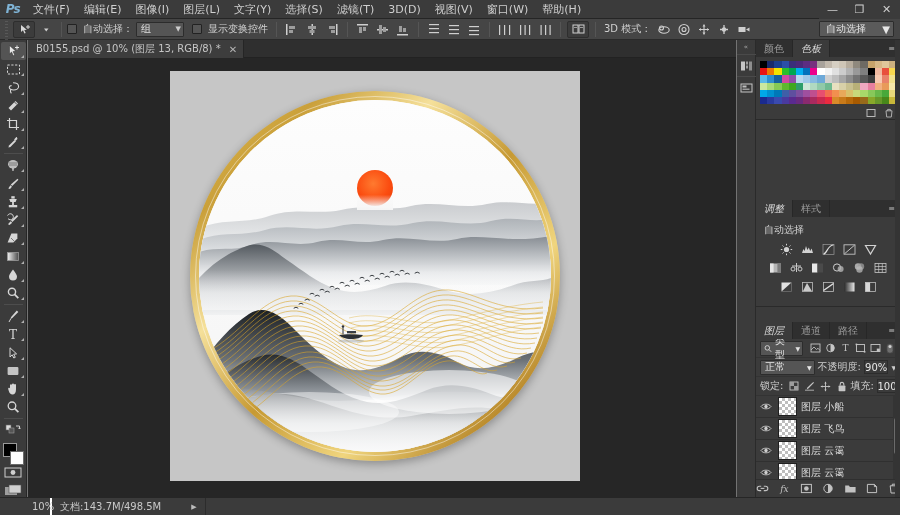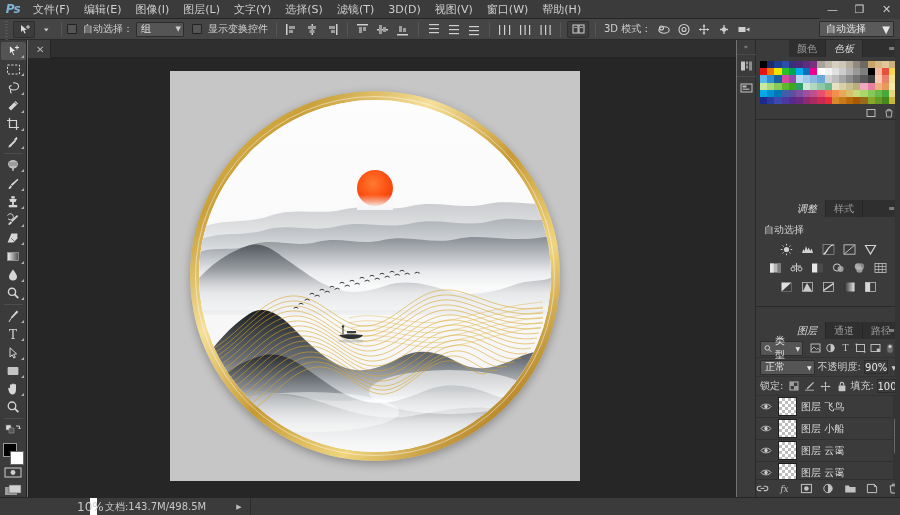--- a/index.html
+++ b/index.html
@@ -151,22 +151,22 @@
     background: linear-gradient(to bottom, rgba(251,76,16,0) 62%, rgba(247,247,247,.95) 92%);
   }
   .art-svg { position: absolute; inset: 0; width: 100%; height: 100%; }
 
   
   .statusbar {
     position: absolute; left: 0; bottom: 0; width: 900px; height: 18px;
     background: #3b3b3b; border-top: 1px solid #262626; display: flex; align-items: center;
   }
   .st-zoom {
-    width: 52px; height: 18px; line-height: 18px; font-size: 12px; color: #c9c9c9;
-    padding-left: 32px; border-right: 7px solid #ffffff; margin-left: 45px;
+    width: 52px; height: 18px; line-height: 18px; font-size: 10px; color: #c9c9c9;
+    padding-left: 32px; border-right: 2px solid #ffffff;
   }
   .st-doc {
     height: 18px; line-height: 18px; font-size: 10px; color: #c9c9c9;
     padding: 0 8px; border-right: 1px solid #2c2c2c; display: flex; align-items: center; gap: 30px;
   }
   .st-arrow { font-size: 7px; color: #bbb; }
 
   
   .icon-dock {
     position: absolute; left: 737px; top: 40px; width: 19px; height: 457px;
@@ -177,21 +177,21 @@
   .dock-icon {
     width: 19px; height: 22px; display: flex; align-items: center; justify-content: center;
     border-top: 1px solid #4a4a4a;
   }
   .right-dock {
     position: absolute; left: 756px; top: 40px; width: 144px; height: 457px;
     background: #3b3b3b;
   }
   .panel { background: #3b3b3b; border-bottom: 1px solid #2a2a2a; }
   .panel-tabs {
-    display: flex; height: 17px; background: #2f2f2f; align-items: stretch; position: relative; margin-left: 33px;
+    display: flex; height: 17px; background: #2f2f2f; align-items: stretch; position: relative;
   }
   .ptab {
     padding: 0 8px; height: 17px; line-height: 17px; font-size: 10px; color: #9d9d9d;
     border-right: 1px solid #272727;
   }
   .ptab.active { background: #3b3b3b; color: #dcdcdc; font-style: italic; }
   .pmenu {
     position: absolute; right: 3px; top: 3px; width: 11px; height: 11px;
     display: flex; align-items: center; justify-content: center; font-size: 8px; color: #bdbdbd;
   }
@@ -449,20 +449,21 @@
     </div>
 
     <div class="ws-select">
       <span>自动选择</span>
       <span class="arr">▼</span>
     </div>
   </div>
 
   <div class="tabbar">
     <div class="doc-tab">
+      <span>B0155.psd @ 10% (图层 13, RGB/8) *</span>
       <span class="x">✕</span>
     </div>
   </div>
 
   <div class="toolbar">
     <div class="tool active">
       <svg width="14" height="14" viewBox="0 0 14 14">
           <path d="M3.5 1.5 L3.5 10 L5.6 8 L7.2 11.8 L8.7 11.1 L7.1 7.5 L9.9 7.2 Z" fill="#e8e8e8" stroke="#2b2b2b" stroke-width=".5"></path>
           <path d="M11 1.5 L11 5.5 M9 3.5 L13 3.5" stroke="#e8e8e8" stroke-width="1"></path>
         </svg>
@@ -1164,31 +1165,31 @@
 
       <div class="layer-list" id="layer-list">
         <div class="layer-row">
             <div class="eye">
               <svg width="12" height="9" viewBox="0 0 12 9">
                 <path d="M1 4.5 C3 1.4 9 1.4 11 4.5 C9 7.6 3 7.6 1 4.5 Z" fill="none" stroke="#cfcfcf" stroke-width=".9"></path>
                 <circle cx="6" cy="4.5" r="1.7" fill="#cfcfcf"></circle>
               </svg>
             </div>
             <div class="thumb"></div>
-            <div class="layer-name">图层 飞鸟</div>
+            <div class="layer-name">图层 小船</div>
           </div>
           <div class="layer-row">
             <div class="eye">
               <svg width="12" height="9" viewBox="0 0 12 9">
                 <path d="M1 4.5 C3 1.4 9 1.4 11 4.5 C9 7.6 3 7.6 1 4.5 Z" fill="none" stroke="#cfcfcf" stroke-width=".9"></path>
                 <circle cx="6" cy="4.5" r="1.7" fill="#cfcfcf"></circle>
               </svg>
             </div>
             <div class="thumb"></div>
-            <div class="layer-name">图层 小船</div>
+            <div class="layer-name">图层 飞鸟</div>
           </div>
           <div class="layer-row">
             <div class="eye">
               <svg width="12" height="9" viewBox="0 0 12 9">
                 <path d="M1 4.5 C3 1.4 9 1.4 11 4.5 C9 7.6 3 7.6 1 4.5 Z" fill="none" stroke="#cfcfcf" stroke-width=".9"></path>
                 <circle cx="6" cy="4.5" r="1.7" fill="#cfcfcf"></circle>
               </svg>
             </div>
             <div class="thumb"></div>
             <div class="layer-name">图层 云霭</div>

